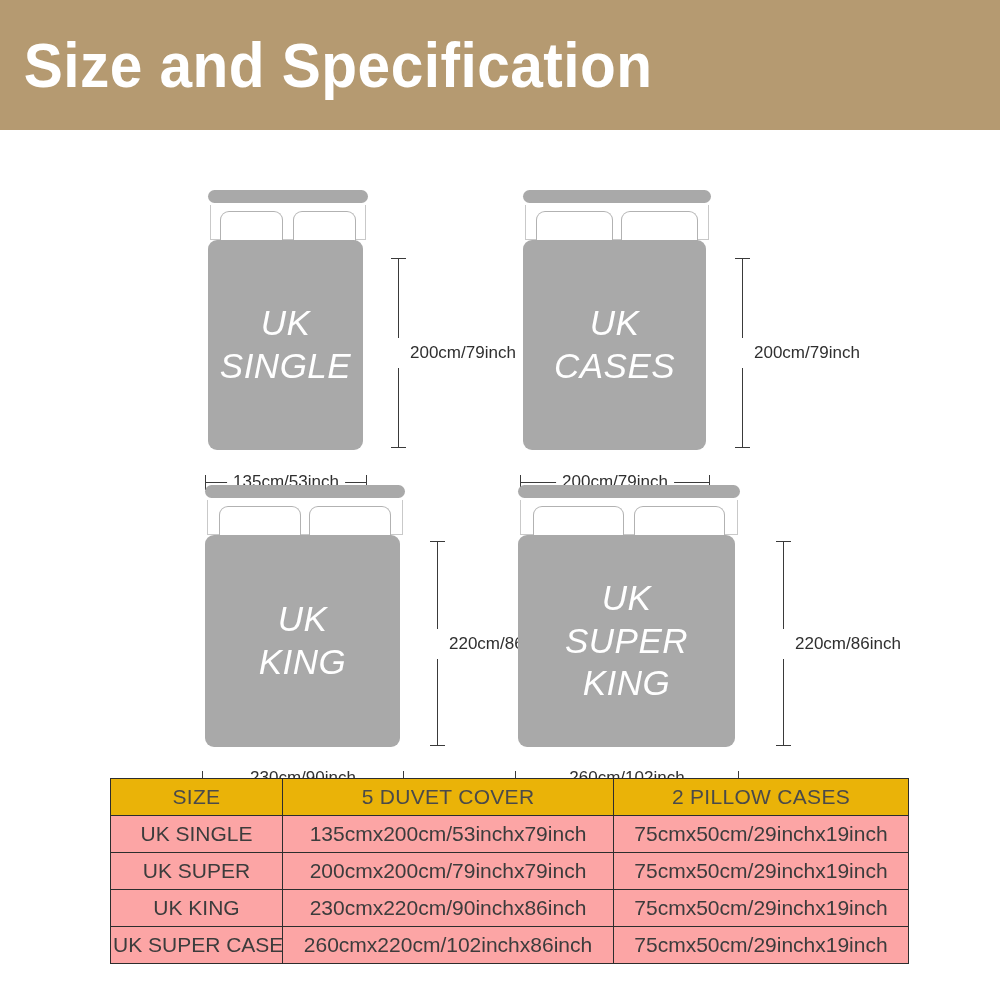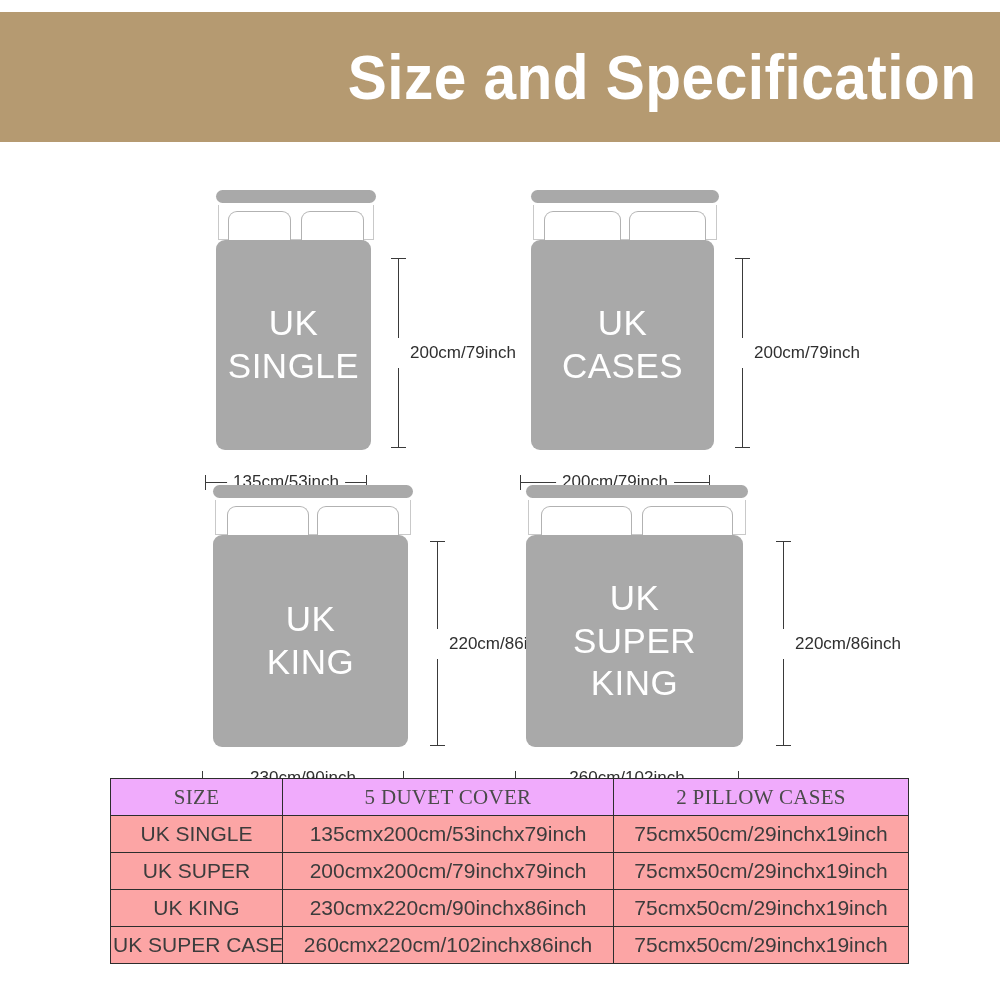--- a/index.html
+++ b/index.html
@@ -13,27 +13,27 @@
     background: #ffffff;
     font-family: "Liberation Sans", sans-serif;
     overflow: hidden;
     position: relative;
   }
 
   
   #header-banner {
     position: absolute;
     left: 0;
-    top: 12px;
+    top: 0;
     width: 1000px;
     height: 130px;
     background: #b59a71;
     display: flex;
     align-items: center;
-    justify-content: flex-end;
+    justify-content: flex-start;
   }
   #header-title {
     color: #ffffff;
     font-family: "Liberation Sans Narrow", "Liberation Sans", sans-serif;
     font-size: 63px;
     font-weight: bold;
     letter-spacing: 0.5px;
     transform: scaleX(0.93);
     transform-origin: center center;
     white-space: nowrap;
@@ -49,22 +49,23 @@
     height: 640px;
   }
 
   .bed-figure {
     position: absolute;
   }
 
   
   .bed-graphic {
     position: absolute;
-    left: 8px;
-    top: 0;
+    left: 0;
+    top: 0;
+    font-style: italic;
   }
 
   .headboard {
     position: absolute;
     left: 0;
     top: 0;
     height: 13px;
     background: #a9a9a9;
     border-radius: 7px;
   }
@@ -201,24 +202,23 @@
     text-align: center;
     vertical-align: middle;
     font-size: 21px;
     color: #3c3c3c;
     font-weight: normal;
     padding: 0 2px;
     overflow: hidden;
     white-space: nowrap;
   }
   #spec-table thead th {
-    background: #f0abfc;
+    background: #eab308;
     color: #4a4a4a;
     letter-spacing: 0.3px;
-    font-family: Liberation Serif, serif;
   }
   #spec-table tbody td {
     background: #fca5a5;
   }
   .col-size { width: 167px; }
   .col-duvet { width: 326px; }
   .col-pillow { width: 290px; }
   .cell-size-small { font-size: 19px; }
 </style>
 </head>

